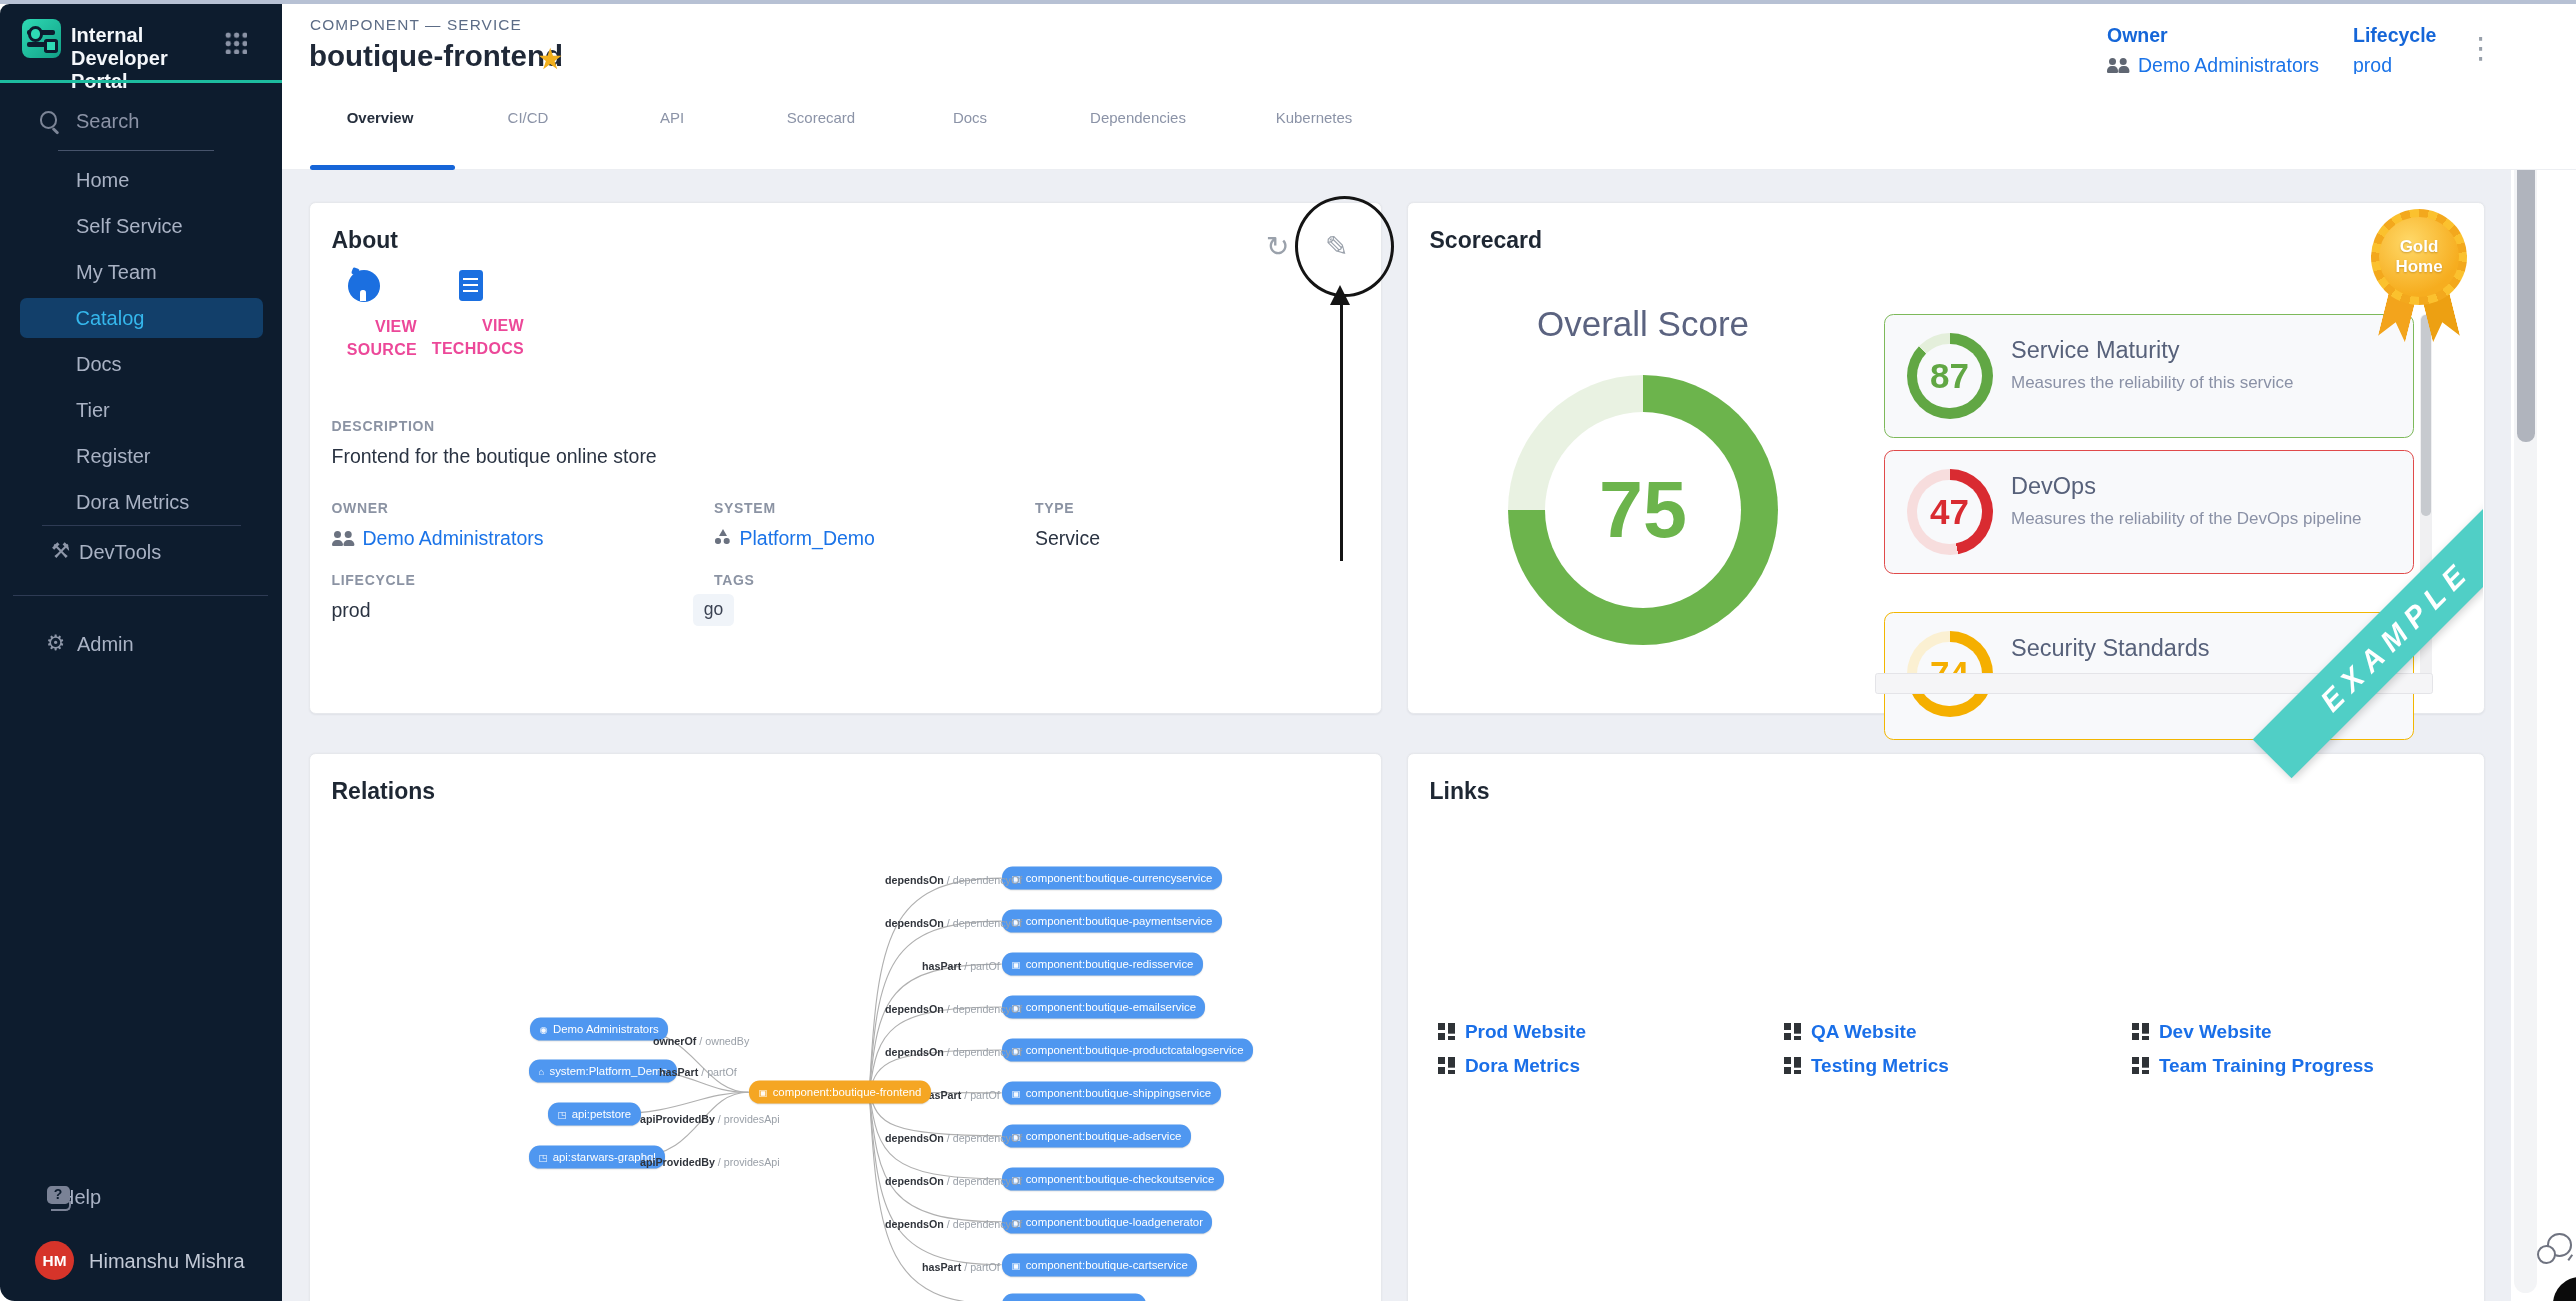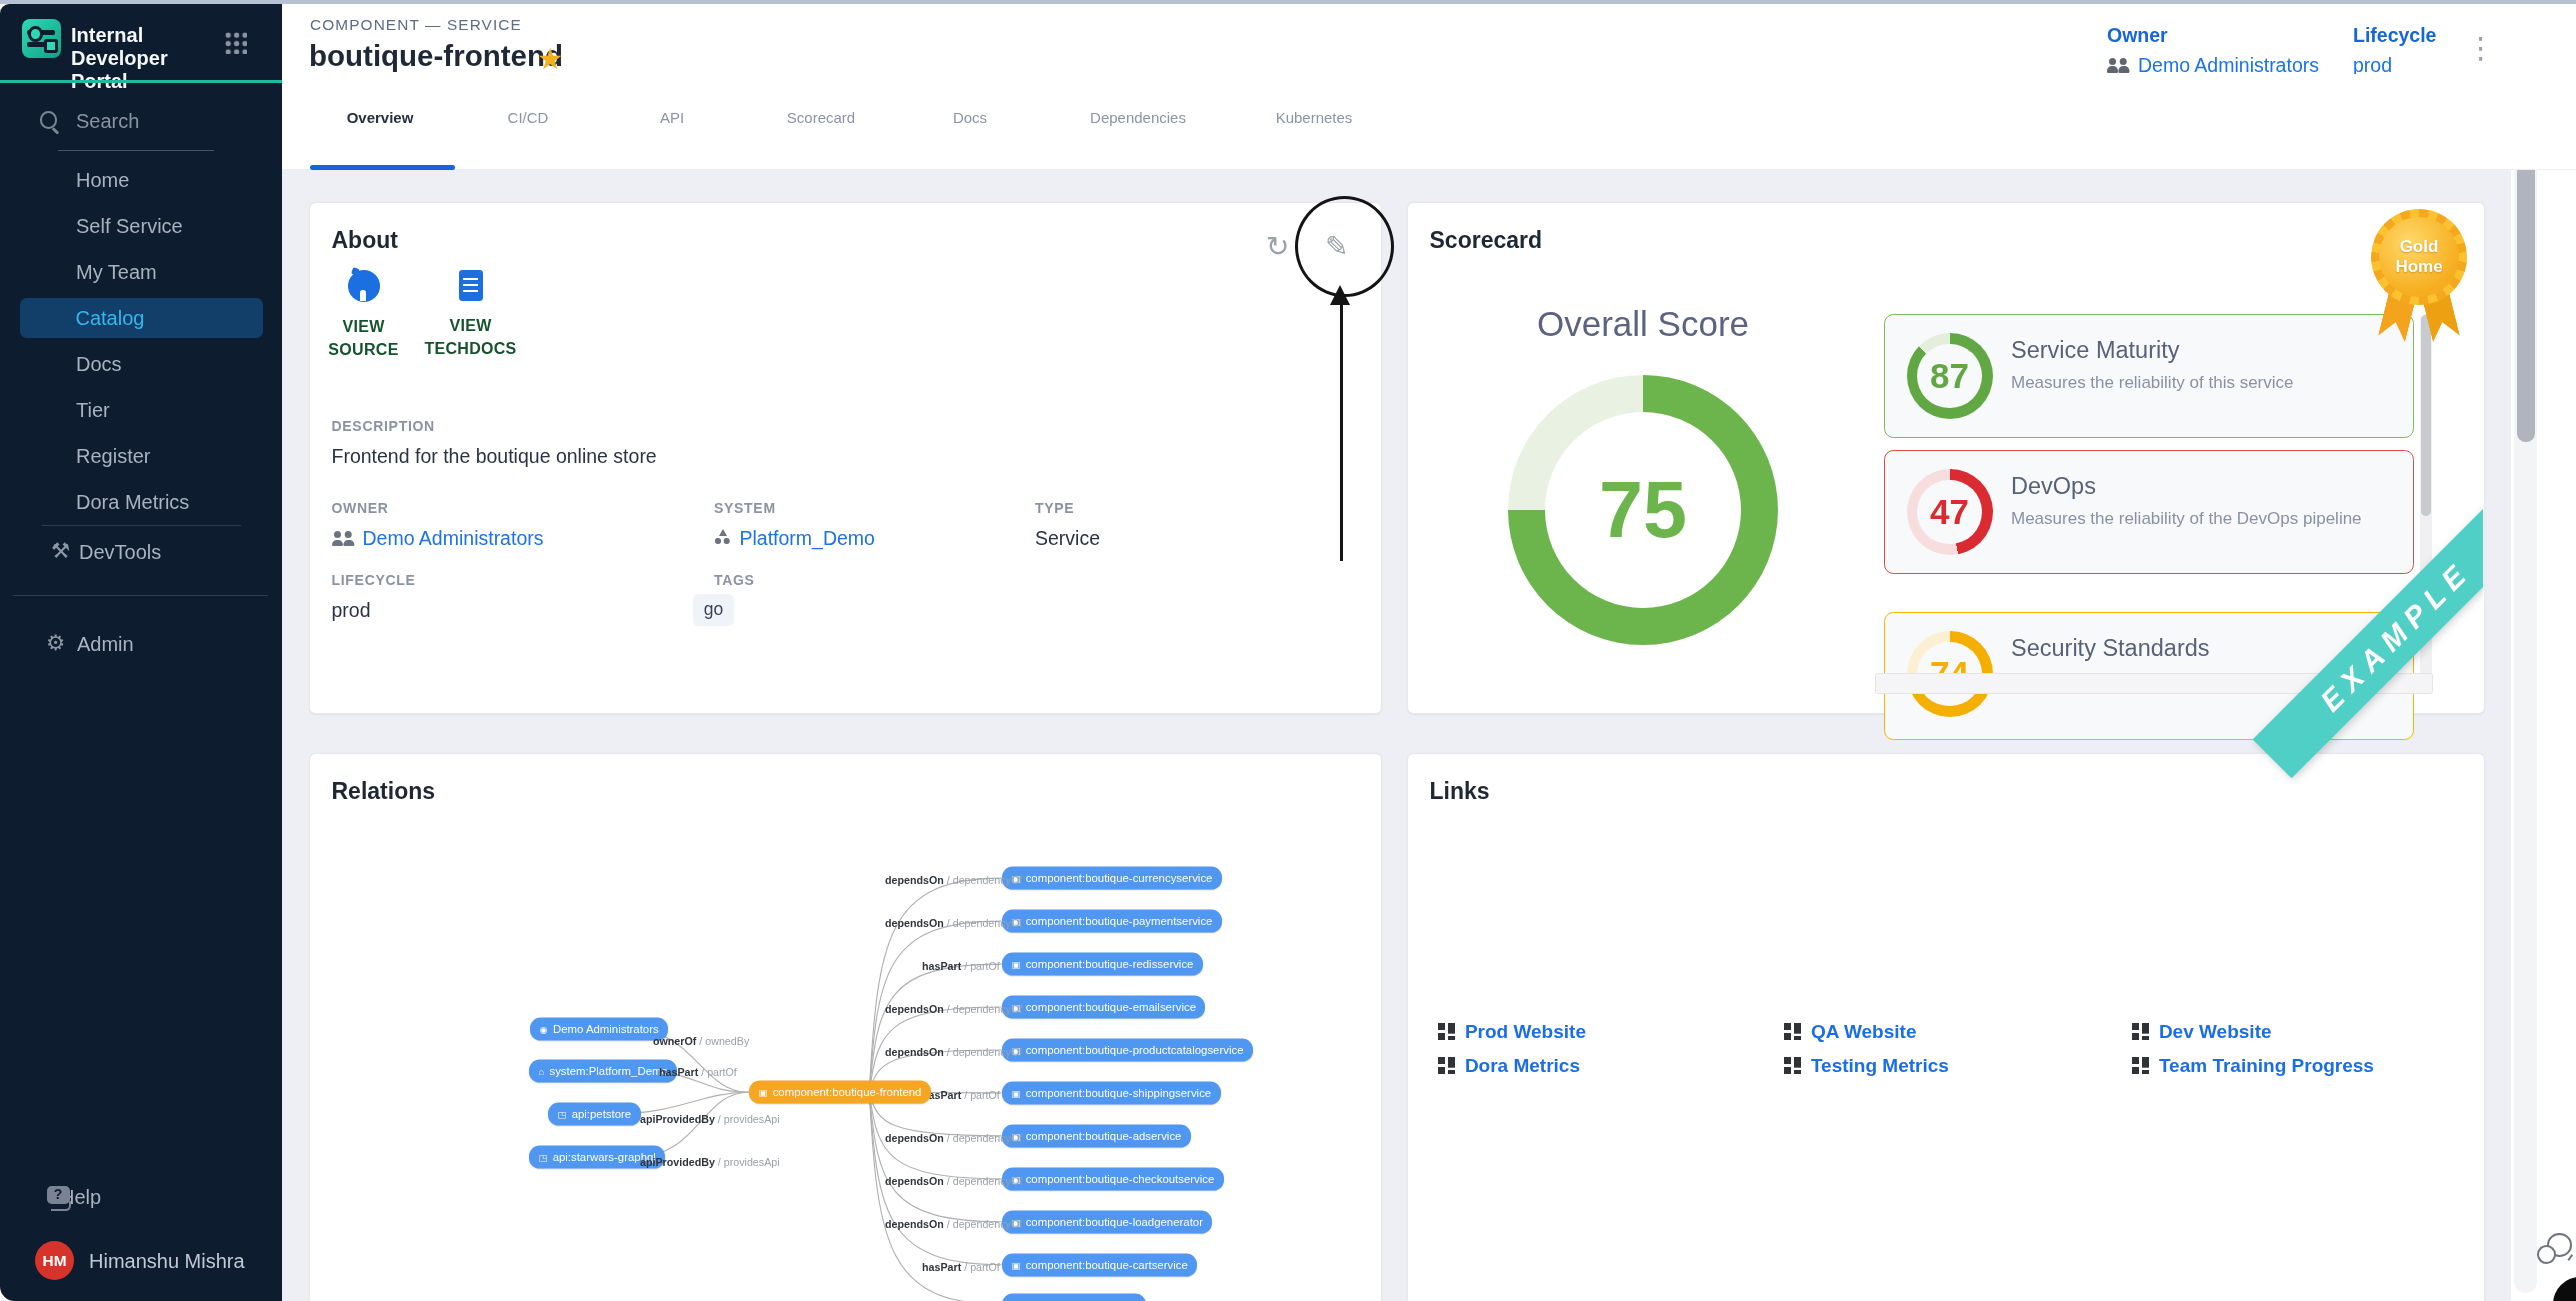--- a/index.html
+++ b/index.html
@@ -90,21 +90,21 @@
   .card-title{position:absolute;left:21.5px;top:24px;font-size:23px;font-weight:700;color:#1e2733;}
   
   .about-action{position:absolute;top:27px;font-size:28px;color:#9aa1ab;}
   #refresh-icon{left:956px;}
   #refresh-icon::before{content:"\21BB";}
   #edit-icon{left:1015px;}
   #edit-icon::before{content:"\270E";}
   .quicklink{position:absolute;top:67px;width:107px;text-align:center;}
   #ql-source{left:0px;}
   #ql-techdocs{left:107px;}
-  .quicklink .lines{margin-top:10.7px;font-size:16px;font-weight:700;color:#14532d;line-height:23.5px;letter-spacing:0.3px;}
+  .quicklink .lines{margin-top:10.7px;font-size:16px;font-weight:700;color:#ec4899;line-height:23.5px;letter-spacing:0.3px;text-align:right;}
   .gh-icon{display:inline-block;width:32px;height:32px;background:#1b6fe0;border-radius:50%;position:relative;}
   .gh-icon::before{content:"";position:absolute;left:4.7px;top:-2px;width:6.7px;height:6.7px;background:#1b6fe0;
       border-radius:2px;transform:rotate(20deg);box-shadow:15.4px 0 0 #1b6fe0;}
   .gh-icon::after{content:"";position:absolute;left:12.8px;top:20px;width:6px;height:11.4px;background:#fff;border-radius:2.7px 2.7px 0 0;}
   .doc-icon{display:inline-block;width:24px;height:31px;background:#1b6fe0;border-radius:3.4px;position:relative;}
   .doc-icon::after{content:"";position:absolute;left:4.7px;top:8px;width:14.8px;height:2px;background:#fff;
       box-shadow:0 6px 0 #fff,0 12px 0 #fff;}
   .field-label{position:absolute;font-size:14px;font-weight:700;letter-spacing:0.7px;color:#8b93a3;}
   .field-value{position:absolute;font-size:19.5px;color:#2a3342;}
   .field-link{position:absolute;font-size:19.5px;color:#1a73e8;}

